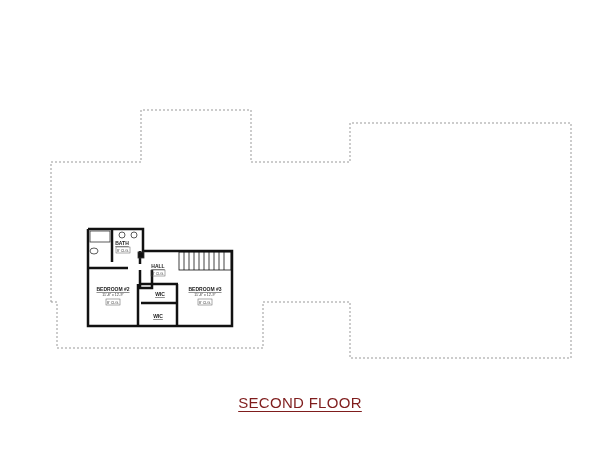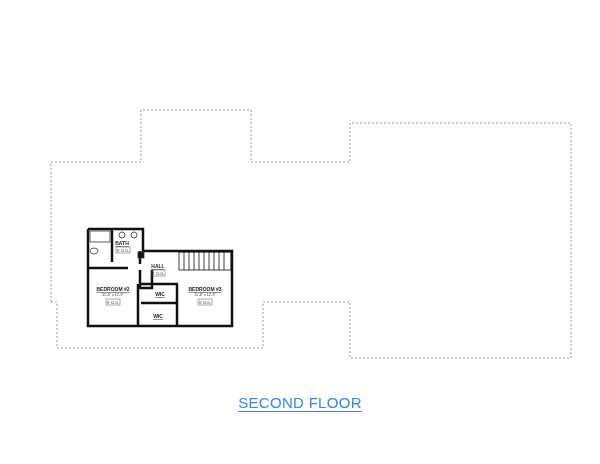--- a/index.html
+++ b/index.html
@@ -1,18 +1,18 @@
 <!DOCTYPE html>
 <html><head>
 <meta charset="utf-8">
 <style>
   html,body{margin:0;padding:0;background:#fff;}
   body{width:600px;height:464px;position:relative;overflow:hidden;font-family:"Liberation Sans",sans-serif;}
   svg{position:absolute;left:0;top:0;}
-  .title{position:absolute;left:0;width:600px;top:394px;text-align:center;font-size:15px;color:#3b82f6;}
+  .title{position:absolute;left:0;width:600px;top:394px;text-align:center;font-size:15px;color:#7f1d1d;}
   .title span{text-decoration:underline;text-underline-offset:3px;letter-spacing:0.3px;}
   .lbl{font-family:"Liberation Sans",sans-serif;font-weight:bold;fill:#222;text-decoration:underline;}
   .sm{font-family:"Liberation Sans",sans-serif;fill:#333;}
 </style>
 </head>
 <body>
 
 <svg width="600" height="464" viewBox="0 0 600 464">
 
   <g fill="none" stroke="#999" stroke-width="1" stroke-dasharray="2,2">

